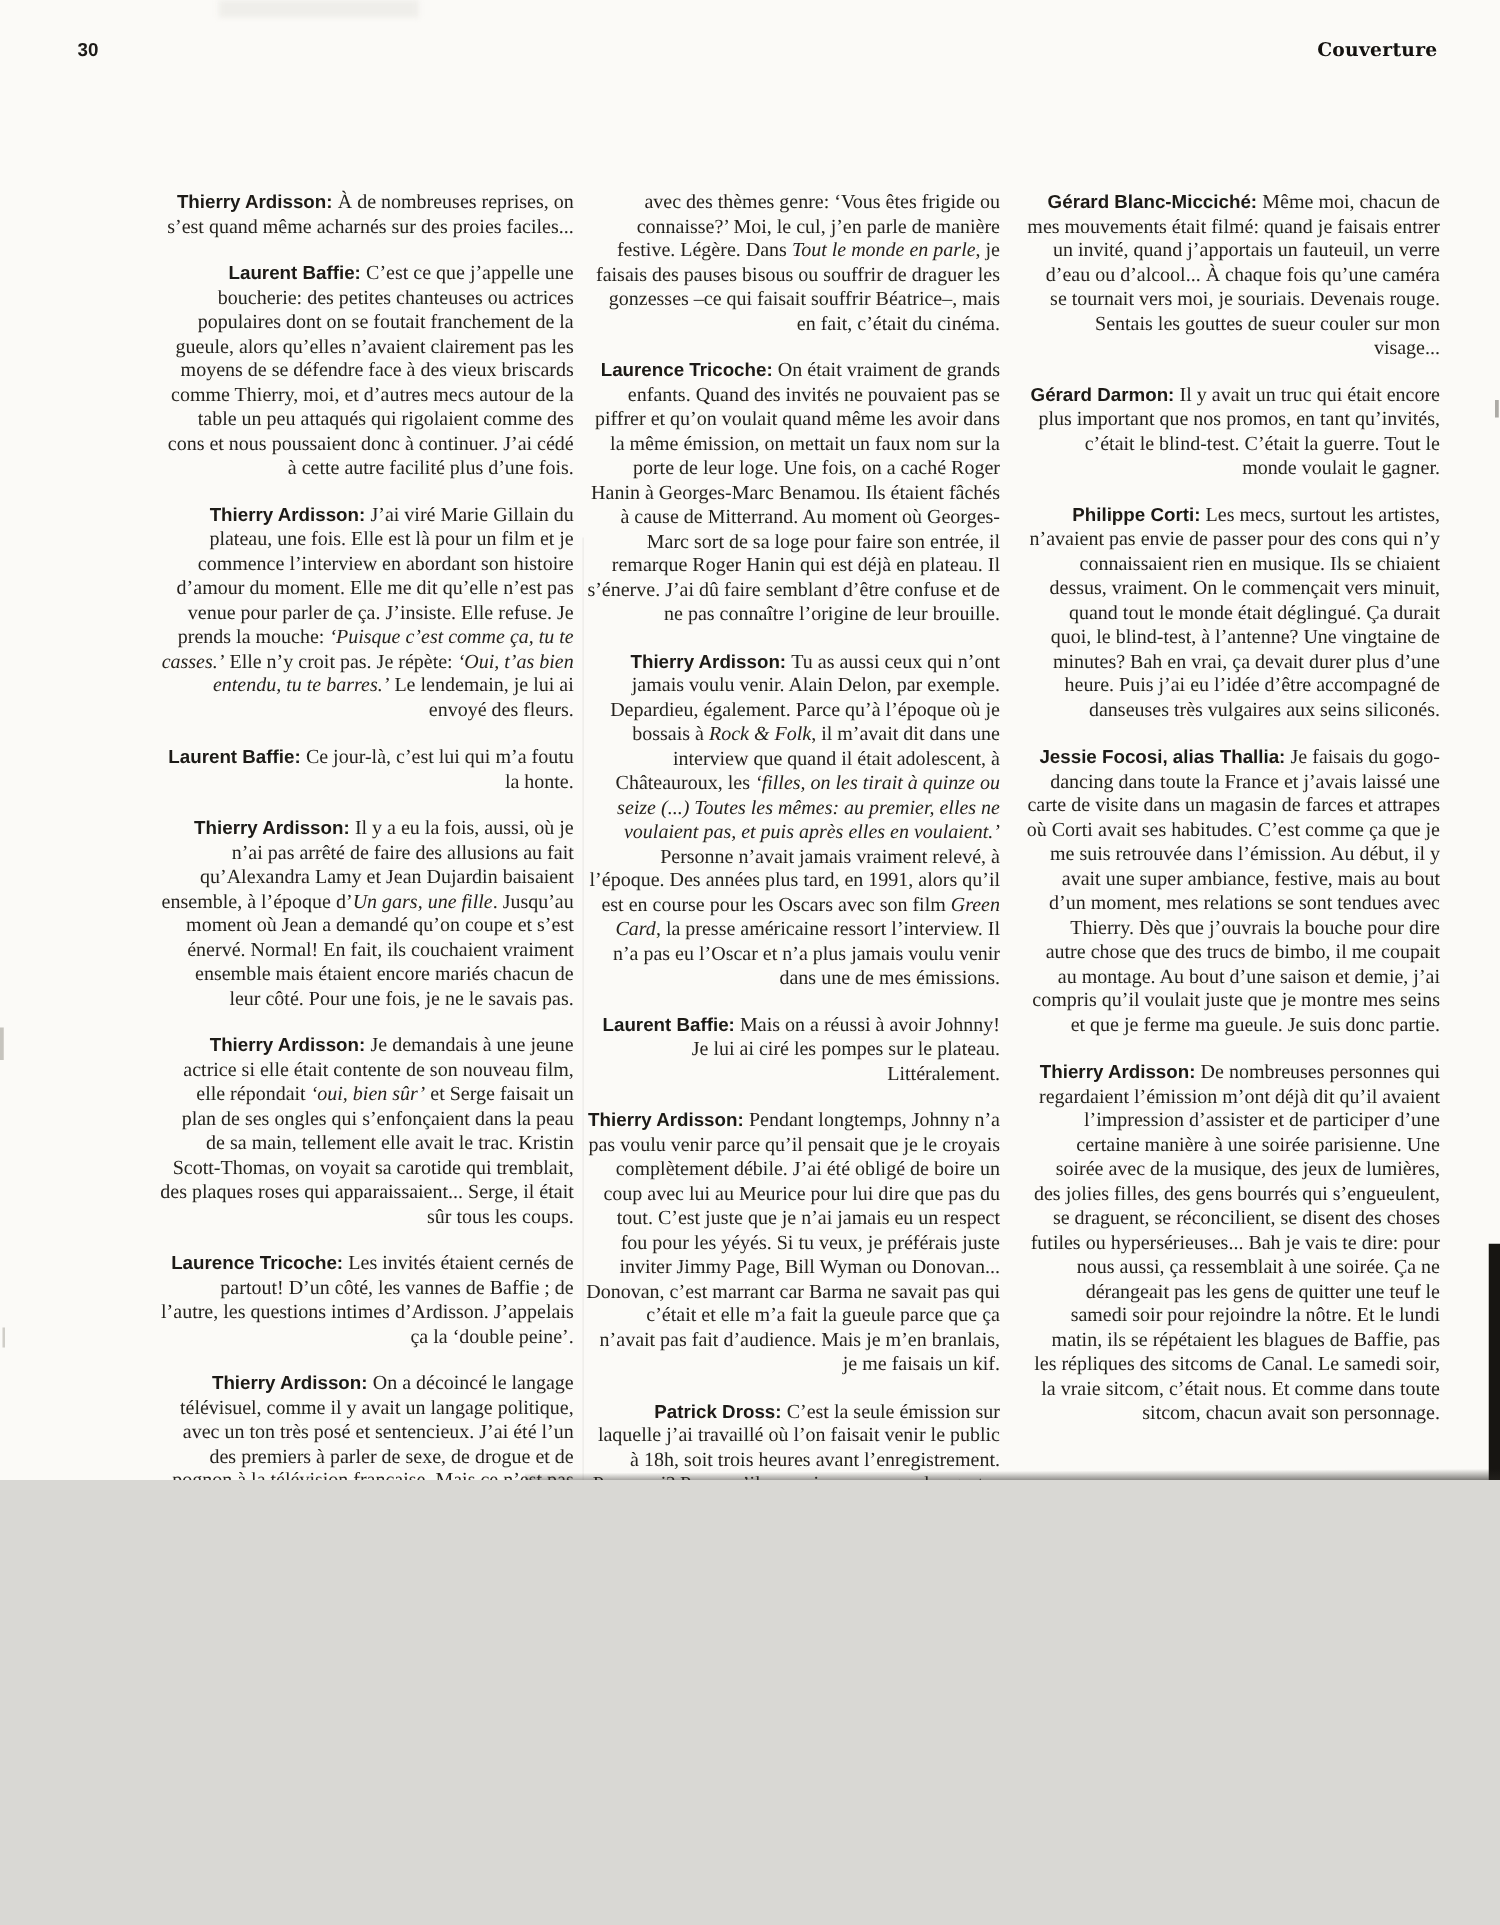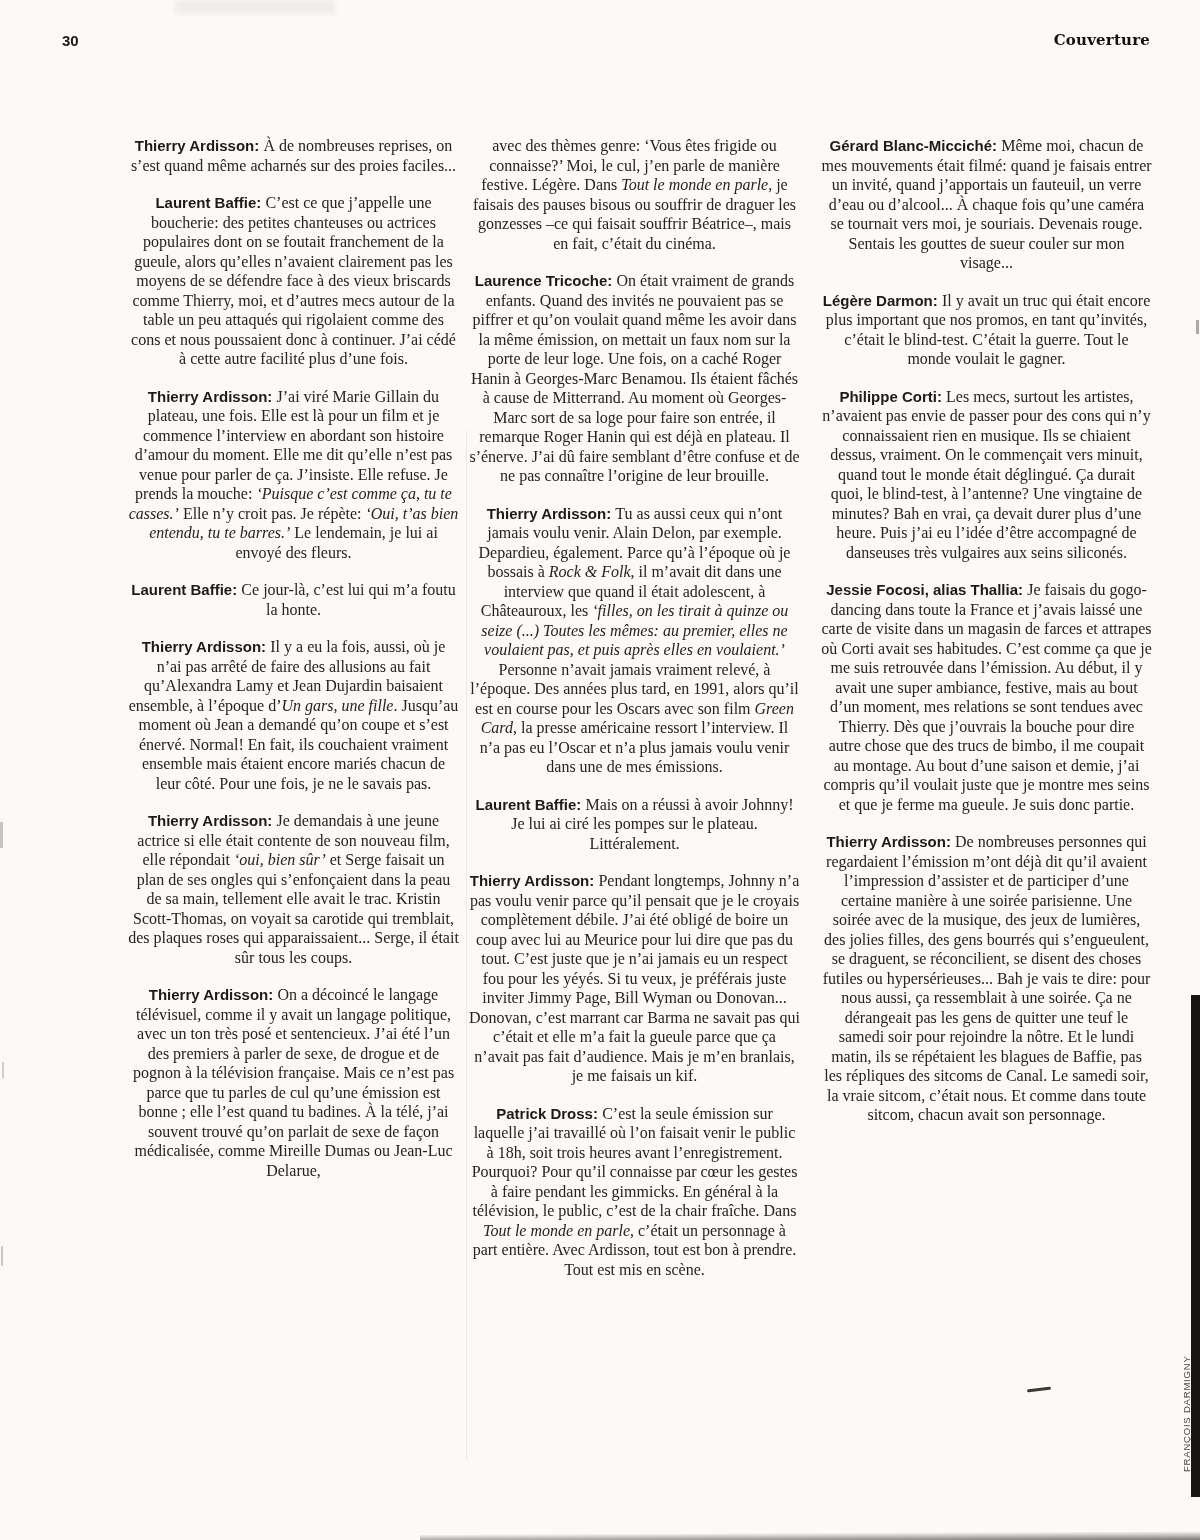--- a/index.html
+++ b/index.html
@@ -1,34 +1,34 @@
 <!DOCTYPE html>
 <html lang="fr"><head>
 <meta charset="utf-8">
 <style>
   html,body { margin:0; padding:0; background:#d9d8d4; }
   .page {
-    position:relative; width:1200px; height:1540px;
+    position:relative; width:1200px; height:1184px;
     background:#fbfaf7; overflow:hidden;
     font-family:"Liberation Serif","DejaVu Serif",serif;
     color:#26231e;
   }
   .page-num {
     position:absolute; left:62px; top:32px;
     font-family:"Liberation Sans","DejaVu Sans",sans-serif;
     font-weight:bold; font-size:15px; color:#1c1a17;
   }
   .section-label {
     position:absolute; right:50px; top:31px;
     font-family:"DejaVu Serif","Liberation Serif",serif;
     font-weight:bold; font-size:15px; color:#14120f; letter-spacing:0.2px;
   }
   .col {
-    position:absolute; top:136px; width:331px;
-    font-size:16px; line-height:19.5px; text-align:center;
+    position:absolute; top:152px; width:331px;
+    font-size:16px; line-height:19.5px; text-align:right;
   }
   .col-1 { left:128px; }
   .col-2 { left:469px; }
   .col-3 { left:821px; }
   .para { margin:0 0 18px 0; }
   .speaker {
     font-family:"Liberation Sans","DejaVu Sans",sans-serif;
     font-weight:bold; font-size:15px; color:#1d1b17;
   }
   .it { font-style:italic; }
@@ -76,33 +76,34 @@
   <div class="page-num">30</div>
   <div class="section-label">Couverture</div>
 
   <div class="col col-1">
       <div class="para"><span class="speaker">Thierry Ardisson: </span><span>À de nombreuses reprises, on s’est quand même acharnés sur des proies faciles...</span></div>
       <div class="para"><span class="speaker">Laurent Baffie: </span><span>C’est ce que j’appelle une boucherie: des petites chanteuses ou actrices populaires dont on se foutait franchement de la gueule, alors qu’elles n’avaient clairement pas les moyens de se défendre face à des vieux briscards comme Thierry, moi, et d’autres mecs autour de la table un peu attaqués qui rigolaient comme des cons et nous poussaient donc à continuer. J’ai cédé à cette autre facilité plus d’une fois.</span></div>
       <div class="para"><span class="speaker">Thierry Ardisson: </span><span>J’ai viré Marie Gillain du plateau, une fois. Elle est là pour un film et je commence l’interview en abordant son histoire d’amour du moment. Elle me dit qu’elle n’est pas venue pour parler de ça. J’insiste. Elle refuse. Je prends la mouche: </span><span class="it">‘Puisque c’est comme ça, tu te casses.’</span><span> Elle n’y croit pas. Je répète: </span><span class="it">‘Oui, t’as bien entendu, tu te barres.’</span><span> Le lendemain, je lui ai envoyé des fleurs.</span></div>
       <div class="para"><span class="speaker">Laurent Baffie: </span><span>Ce jour-là, c’est lui qui m’a foutu la honte.</span></div>
       <div class="para"><span class="speaker">Thierry Ardisson: </span><span>Il y a eu la fois, aussi, où je n’ai pas arrêté de faire des allusions au fait qu’Alexandra Lamy et Jean Dujardin baisaient ensemble, à l’époque d’</span><span class="it">Un gars, une fille</span><span>. Jusqu’au moment où Jean a demandé qu’on coupe et s’est énervé. Normal! En fait, ils couchaient vraiment ensemble mais étaient encore mariés chacun de leur côté. Pour une fois, je ne le savais pas.</span></div>
       <div class="para"><span class="speaker">Thierry Ardisson: </span><span>Je demandais à une jeune actrice si elle était contente de son nouveau film, elle répondait </span><span class="it">‘oui, bien sûr’</span><span> et Serge faisait un plan de ses ongles qui s’enfonçaient dans la peau de sa main, tellement elle avait le trac. Kristin Scott-Thomas, on voyait sa carotide qui tremblait, des plaques roses qui apparaissaient... Serge, il était sûr tous les coups.</span></div>
+      <div class="para"><span class="speaker">Laurence Tricoche: </span><span>Les invités étaient cernés de partout! D’un côté, les vannes de Baffie ; de l’autre, les questions intimes d’Ardisson. J’appelais ça la ‘double peine’.</span></div>
       <div class="para"><span class="speaker">Thierry Ardisson: </span><span>On a décoincé le langage télévisuel, comme il y avait un langage politique, avec un ton très posé et sentencieux. J’ai été l’un des premiers à parler de sexe, de drogue et de pognon à la télévision française. Mais ce n’est pas parce que tu parles de cul qu’une émission est bonne ; elle l’est quand tu badines. À la télé, j’ai souvent trouvé qu’on parlait de sexe de façon médicalisée, comme Mireille Dumas ou Jean-Luc Delarue,</span></div>
     </div>
   <div class="col col-2">
       <div class="para"><span>avec des thèmes genre: ‘Vous êtes frigide ou connaisse?’ Moi, le cul, j’en parle de manière festive. Légère. Dans </span><span class="it">Tout le monde en parle</span><span>, je faisais des pauses bisous ou souffrir de draguer les gonzesses –ce qui faisait souffrir Béatrice–, mais en fait, c’était du cinéma.</span></div>
       <div class="para"><span class="speaker">Laurence Tricoche: </span><span>On était vraiment de grands enfants. Quand des invités ne pouvaient pas se piffrer et qu’on voulait quand même les avoir dans la même émission, on mettait un faux nom sur la porte de leur loge. Une fois, on a caché Roger Hanin à Georges-Marc Benamou. Ils étaient fâchés à cause de Mitterrand. Au moment où Georges-Marc sort de sa loge pour faire son entrée, il remarque Roger Hanin qui est déjà en plateau. Il s’énerve. J’ai dû faire semblant d’être confuse et de ne pas connaître l’origine de leur brouille.</span></div>
       <div class="para"><span class="speaker">Thierry Ardisson: </span><span>Tu as aussi ceux qui n’ont jamais voulu venir. Alain Delon, par exemple. Depardieu, également. Parce qu’à l’époque où je bossais à </span><span class="it">Rock &amp; Folk</span><span>, il m’avait dit dans une interview que quand il était adolescent, à Châteauroux, les </span><span class="it">‘filles, on les tirait à quinze ou seize (...) Toutes les mêmes: au premier, elles ne voulaient pas, et puis après elles en voulaient.’</span><span> Personne n’avait jamais vraiment relevé, à l’époque. Des années plus tard, en 1991, alors qu’il est en course pour les Oscars avec son film </span><span class="it">Green Card</span><span>, la presse américaine ressort l’interview. Il n’a pas eu l’Oscar et n’a plus jamais voulu venir dans une de mes émissions.</span></div>
       <div class="para"><span class="speaker">Laurent Baffie: </span><span>Mais on a réussi à avoir Johnny! Je lui ai ciré les pompes sur le plateau. Littéralement.</span></div>
       <div class="para"><span class="speaker">Thierry Ardisson: </span><span>Pendant longtemps, Johnny n’a pas voulu venir parce qu’il pensait que je le croyais complètement débile. J’ai été obligé de boire un coup avec lui au Meurice pour lui dire que pas du tout. C’est juste que je n’ai jamais eu un respect fou pour les yéyés. Si tu veux, je préférais juste inviter Jimmy Page, Bill Wyman ou Donovan... Donovan, c’est marrant car Barma ne savait pas qui c’était et elle m’a fait la gueule parce que ça n’avait pas fait d’audience. Mais je m’en branlais, je me faisais un kif.</span></div>
       <div class="para"><span class="speaker">Patrick Dross: </span><span>C’est la seule émission sur laquelle j’ai travaillé où l’on faisait venir le public à 18h, soit trois heures avant l’enregistrement. Pourquoi? Pour qu’il connaisse par cœur les gestes à faire pendant les gimmicks. En général à la télévision, le public, c’est de la chair fraîche. Dans </span><span class="it">Tout le monde en parle</span><span>, c’était un personnage à part entière. Avec Ardisson, tout est bon à prendre. Tout est mis en scène.</span></div>
     </div>
   <div class="col col-3">
       <div class="para"><span class="speaker">Gérard Blanc-Micciché: </span><span>Même moi, chacun de mes mouvements était filmé: quand je faisais entrer un invité, quand j’apportais un fauteuil, un verre d’eau ou d’alcool... À chaque fois qu’une caméra se tournait vers moi, je souriais. Devenais rouge. Sentais les gouttes de sueur couler sur mon visage...</span></div>
-      <div class="para"><span class="speaker">Légère Darmon: </span><span>Il y avait un truc qui était encore plus important que nos promos, en tant qu’invités, c’était le blind-test. C’était la guerre. Tout le monde voulait le gagner.</span></div>
+      <div class="para"><span class="speaker">Gérard Darmon: </span><span>Il y avait un truc qui était encore plus important que nos promos, en tant qu’invités, c’était le blind-test. C’était la guerre. Tout le monde voulait le gagner.</span></div>
       <div class="para"><span class="speaker">Philippe Corti: </span><span>Les mecs, surtout les artistes, n’avaient pas envie de passer pour des cons qui n’y connaissaient rien en musique. Ils se chiaient dessus, vraiment. On le commençait vers minuit, quand tout le monde était déglingué. Ça durait quoi, le blind-test, à l’antenne? Une vingtaine de minutes? Bah en vrai, ça devait durer plus d’une heure. Puis j’ai eu l’idée d’être accompagné de danseuses très vulgaires aux seins siliconés.</span></div>
       <div class="para"><span class="speaker">Jessie Focosi, alias Thallia: </span><span>Je faisais du gogo-dancing dans toute la France et j’avais laissé une carte de visite dans un magasin de farces et attrapes où Corti avait ses habitudes. C’est comme ça que je me suis retrouvée dans l’émission. Au début, il y avait une super ambiance, festive, mais au bout d’un moment, mes relations se sont tendues avec Thierry. Dès que j’ouvrais la bouche pour dire autre chose que des trucs de bimbo, il me coupait au montage. Au bout d’une saison et demie, j’ai compris qu’il voulait juste que je montre mes seins et que je ferme ma gueule. Je suis donc partie.</span></div>
       <div class="para"><span class="speaker">Thierry Ardisson: </span><span>De nombreuses personnes qui regardaient l’émission m’ont déjà dit qu’il avaient l’impression d’assister et de participer d’une certaine manière à une soirée parisienne. Une soirée avec de la musique, des jeux de lumières, des jolies filles, des gens bourrés qui s’engueulent, se draguent, se réconcilient, se disent des choses futiles ou hypersérieuses... Bah je vais te dire: pour nous aussi, ça ressemblait à une soirée. Ça ne dérangeait pas les gens de quitter une teuf le samedi soir pour rejoindre la nôtre. Et le lundi matin, ils se répétaient les blagues de Baffie, pas les répliques des sitcoms de Canal. Le samedi soir, la vraie sitcom, c’était nous. Et comme dans toute sitcom, chacun avait son personnage.</span></div>
     </div>
 
   <div class="photo-credit">FRANÇOIS DARMIGNY</div>
 
   <div class="right-bar"></div>
   <div class="right-tick"></div>
   <div class="divider-artifact"></div>

